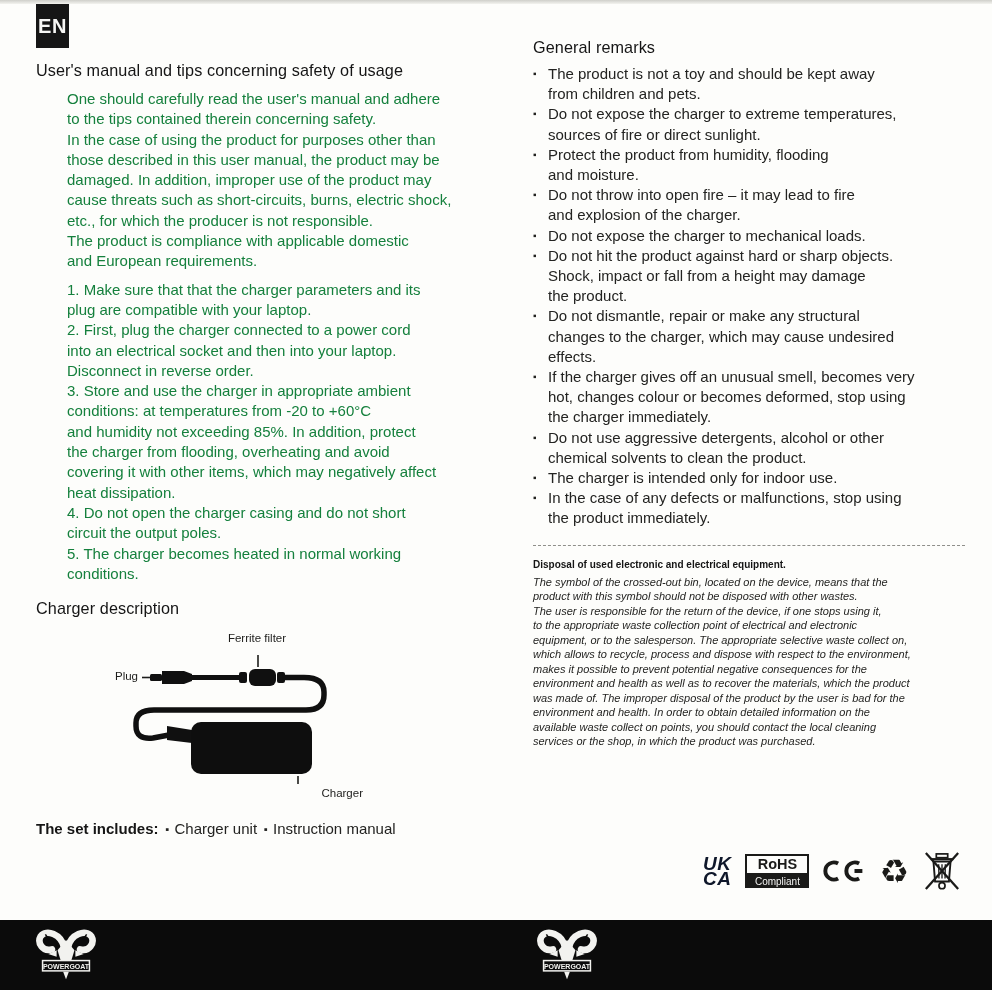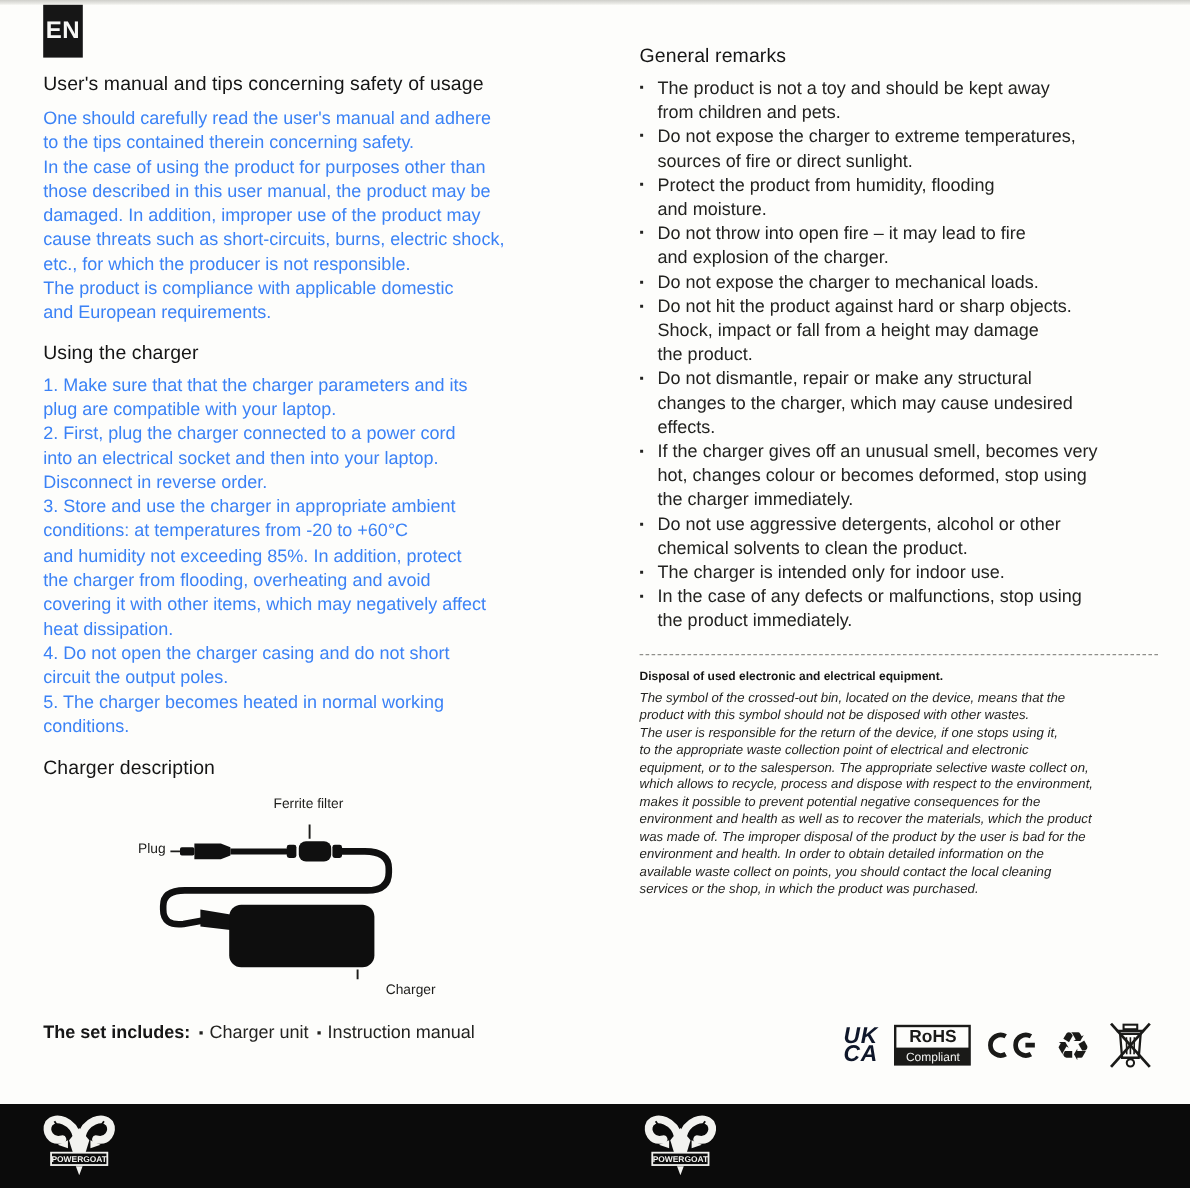--- a/index.html
+++ b/index.html
@@ -15,21 +15,21 @@
     background:linear-gradient(#cfcfca,#f3f3ef); }
 
   .en-badge {
     position:absolute; left:36px; top:4px; width:33px; height:44px;
     background:#161616; color:#f7f7f5;
     display:flex; align-items:center; justify-content:center;
     font-size:20px; font-weight:bold; letter-spacing:.5px;
   }
 
   h2.sec { font-size:16.2px; font-weight:normal; color:#151515; letter-spacing:.1px; }
-  .body-text { font-size:15px; line-height:20.3px; white-space:pre-line; color:#3b82f6; }
+  .body-text { font-size:15px; line-height:20.3px; white-space:pre-line; color:#15803d;margin-left:31px; }
 
   .col-left  { position:absolute; left:36px;  top:61px; width:470px; }
   .col-right { position:absolute; left:533px; top:38px; width:436px; }
 
   .col-left .body-text { margin-top:9px; }
   .col-left h2.using   { margin-top:13px; }
   .col-left .steps     { margin-top:8px; }
   .col-left h2.chdesc  { margin-top:15px; }
 
   
@@ -91,21 +91,20 @@
   <p class="body-text">One should carefully read the user's manual and adhere
 to the tips contained therein concerning safety.
 In the case of using the product for purposes other than
 those described in this user manual, the product may be
 damaged. In addition, improper use of the product may
 cause threats such as short-circuits, burns, electric shock,
 etc., for which the producer is not responsible.
 The product is compliance with applicable domestic
 and European requirements.</p>
 
-  <h2 class="sec using">Using the charger</h2>
   <p class="body-text steps">1. Make sure that that the charger parameters and its
 plug are compatible with your laptop.
 2. First, plug the charger connected to a power cord
 into an electrical socket and then into your laptop.
 Disconnect in reverse order.
 3. Store and use the charger in appropriate ambient
 conditions: at temperatures from -20 to +60°C
 and humidity not exceeding 85%. In addition, protect
 the charger from flooding, overheating and avoid
 covering it with other items, which may negatively affect

